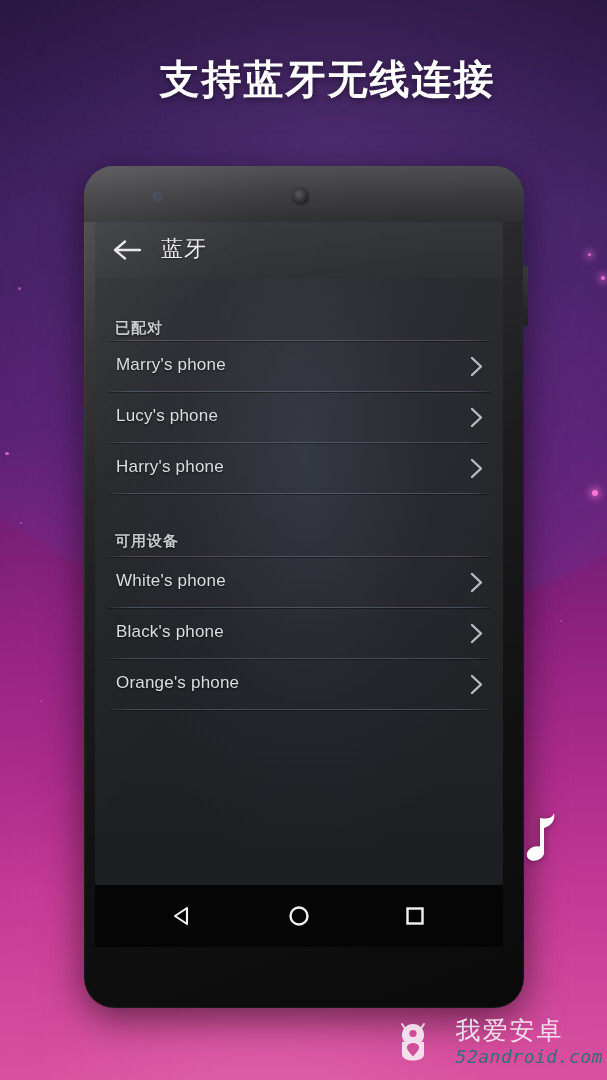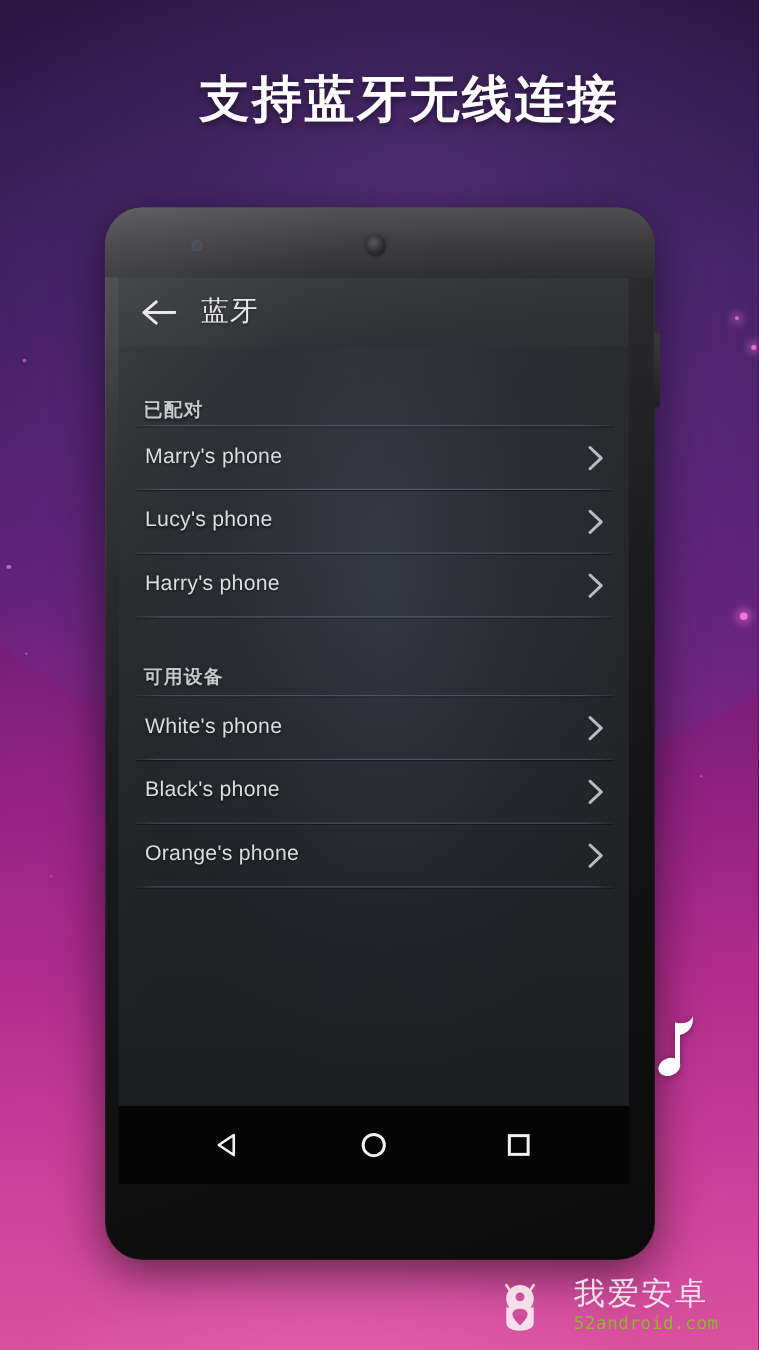--- a/index.html
+++ b/index.html
@@ -146,32 +146,33 @@
   .nav-recent{left:305px;}
 
   
   .music-note{
     position:absolute;left:524px;top:806px;width:40px;height:60px;
     filter:drop-shadow(0 1px 3px rgba(0,0,0,0.35));
   }
 
   
   .watermark{
-    position:absolute;right:32px;bottom:14px;
+    position:absolute;right:4px;bottom:14px;
     display:flex;align-items:flex-start;gap:24px;opacity:0.82;
   }
   .wm-logo{width:38px;height:44px;}
   .wm-text{display:flex;flex-direction:column;line-height:1;}
   .wm-cn{
     color:#ffffff;font-size:25px;font-weight:normal;letter-spacing:2px;
     font-family:"DejaVu Sans","Liberation Sans",sans-serif;
   }
   .wm-url{
-    color:#84cc16;font-size:14px;letter-spacing:0.5px;margin-top:5px;
+    color:#0f766e;font-size:18px;letter-spacing:0.5px;margin-top:5px;
     font-family:"DejaVu Sans Mono","Liberation Mono",monospace;
+    font-style:italic;
   }
 </style>
 </head>
 <body>
 
 <div class="stage">
 
   <div class="bg-base"></div>
   <div class="bg-swoosh"></div>
   <div class="bg-swoosh2"></div>

